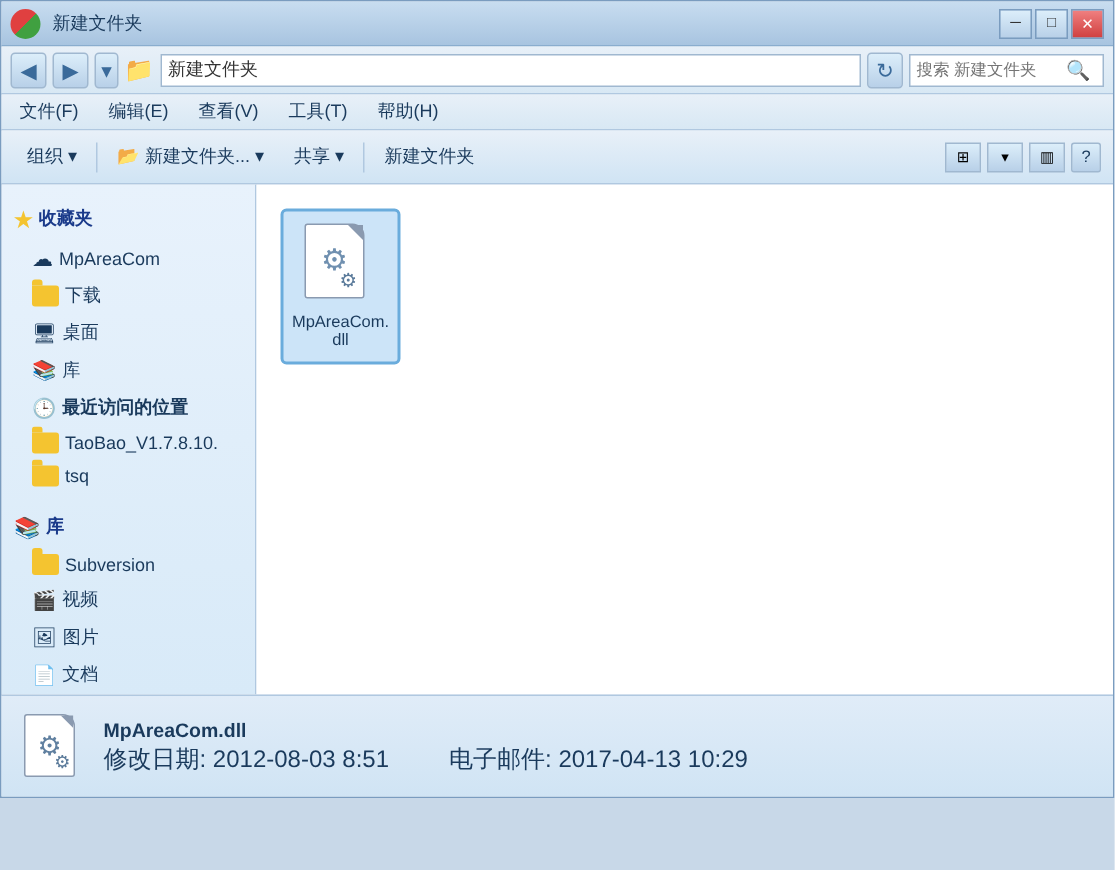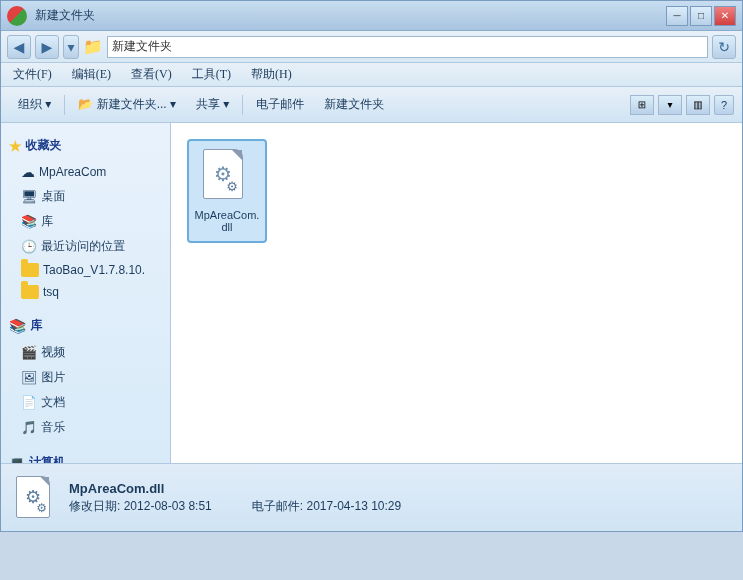--- a/index.html
+++ b/index.html
@@ -109,21 +109,20 @@
 
     
     .menu-bar {
       height: 24px;
       background: linear-gradient(to bottom, #e8f0f8, #d8e8f4);
       display: flex;
       align-items: center;
       padding: 0 8px;
       gap: 12px;
       border-bottom: 1px solid #b0c8e0;
-      font-family: Liberation Serif, serif;
     }
 
     .menu-item {
       font-size: 12px;
       color: #1a3a5c;
       cursor: pointer;
       padding: 2px 4px;
     }
 
     
@@ -331,21 +330,21 @@
 
     .status-details {
       display: flex;
       flex-direction: column;
       gap: 2px;
     }
 
     .status-row {
       display: flex;
       gap: 40px;
-      font-size: 12px;
+      font-size: 16px;
       color: #1a3a5c;
     }
 
     .status-filename {
       font-size: 13px;
       font-weight: bold;
       color: #1a3a5c;
     }
 
     .view-btn {
@@ -399,37 +398,40 @@
 
   <div class="address-bar">
     <div class="nav-btn">◀</div>
     <div class="nav-btn">▶</div>
     <div class="nav-btn" style="width:16px;">▾</div>
     <div style="display:flex;align-items:center;gap:4px;flex-shrink:0;">
       <span style="font-size:16px;">📁</span>
     </div>
     <input class="address-input" type="text" value="新建文件夹" style="">
     <div class="nav-btn">↻</div>
+    <div class="search-box">
+      <input style="border: none; outline: none; font-size: 11px; color: rgb(136, 136, 136); width: 100px;" placeholder="搜索 新建文件夹">
+      <span style="color:#4a7aaa;font-size:13px;">🔍</span>
+    </div>
   </div>
 
   <div class="menu-bar">
     <span class="menu-item">文件(F)</span>
     <span class="menu-item">编辑(E)</span>
     <span class="menu-item">查看(V)</span>
     <span class="menu-item">工具(T)</span>
     <span class="menu-item">帮助(H)</span>
   </div>
 
   <div class="toolbar">
     <button class="toolbar-btn">组织 ▾</button>
     <div class="toolbar-separator"></div>
     <button class="toolbar-btn">📂 新建文件夹... ▾</button>
     <button class="toolbar-btn">共享 ▾</button>
     <div class="toolbar-separator"></div>
-    <button class="toolbar-btn">电子邮件</button>
     <button class="toolbar-btn">新建文件夹</button>
     <div class="toolbar-right">
       <div class="view-btn">⊞</div>
       <div class="view-btn">▾</div>
       <div class="view-btn">▥</div>
       <div class="help-btn">?</div>
     </div>
   </div>
 
   <div class="main-content">
@@ -438,44 +440,52 @@
 
       <div class="sidebar-section-header">
         <span class="star-icon">★</span>
         <span>收藏夹</span>
       </div>
       <div class="sidebar-item">
         <span style="font-size:14px;">☁</span>
         <span>MpAreaCom</span>
       </div>
       <div class="sidebar-item">
+        <div class="icon-folder"></div>
+        <span>下载</span>
+      </div>
+      <div class="sidebar-item">
         <span style="font-size:13px;">🖥</span>
         <span>桌面</span>
       </div>
       <div class="sidebar-item">
         <span style="font-size:13px;">📚</span>
         <span>库</span>
       </div>
       <div class="sidebar-item">
         <span style="font-size:13px;">🕒</span>
-        <span style="overflow:hidden;text-overflow:ellipsis;white-space:nowrap;max-width:110px;">最近访问的位置</span>
+        <span style="overflow:hidden;text-overflow:ellipsis;white-space:nowrap;max-width:110px;font-weight:bold;">最近访问的位置</span>
       </div>
       <div class="sidebar-item">
         <div class="icon-folder"></div>
         <span style="overflow:hidden;text-overflow:ellipsis;white-space:nowrap;max-width:110px;">TaoBao_V1.7.8.10.</span>
       </div>
       <div class="sidebar-item">
         <div class="icon-folder"></div>
         <span>tsq</span>
       </div>
 
       <div style="height:8px;"></div>
       <div class="sidebar-section-header">
         <span class="lib-icon">📚</span>
         <span>库</span>
+      </div>
+      <div class="sidebar-item">
+        <div class="icon-folder"></div>
+        <span>Subversion</span>
       </div>
       <div class="sidebar-item">
         <span style="font-size:13px;">🎬</span>
         <span>视频</span>
       </div>
       <div class="sidebar-item">
         <span style="font-size:13px;">🖼</span>
         <span>图片</span>
       </div>
       <div class="sidebar-item">

